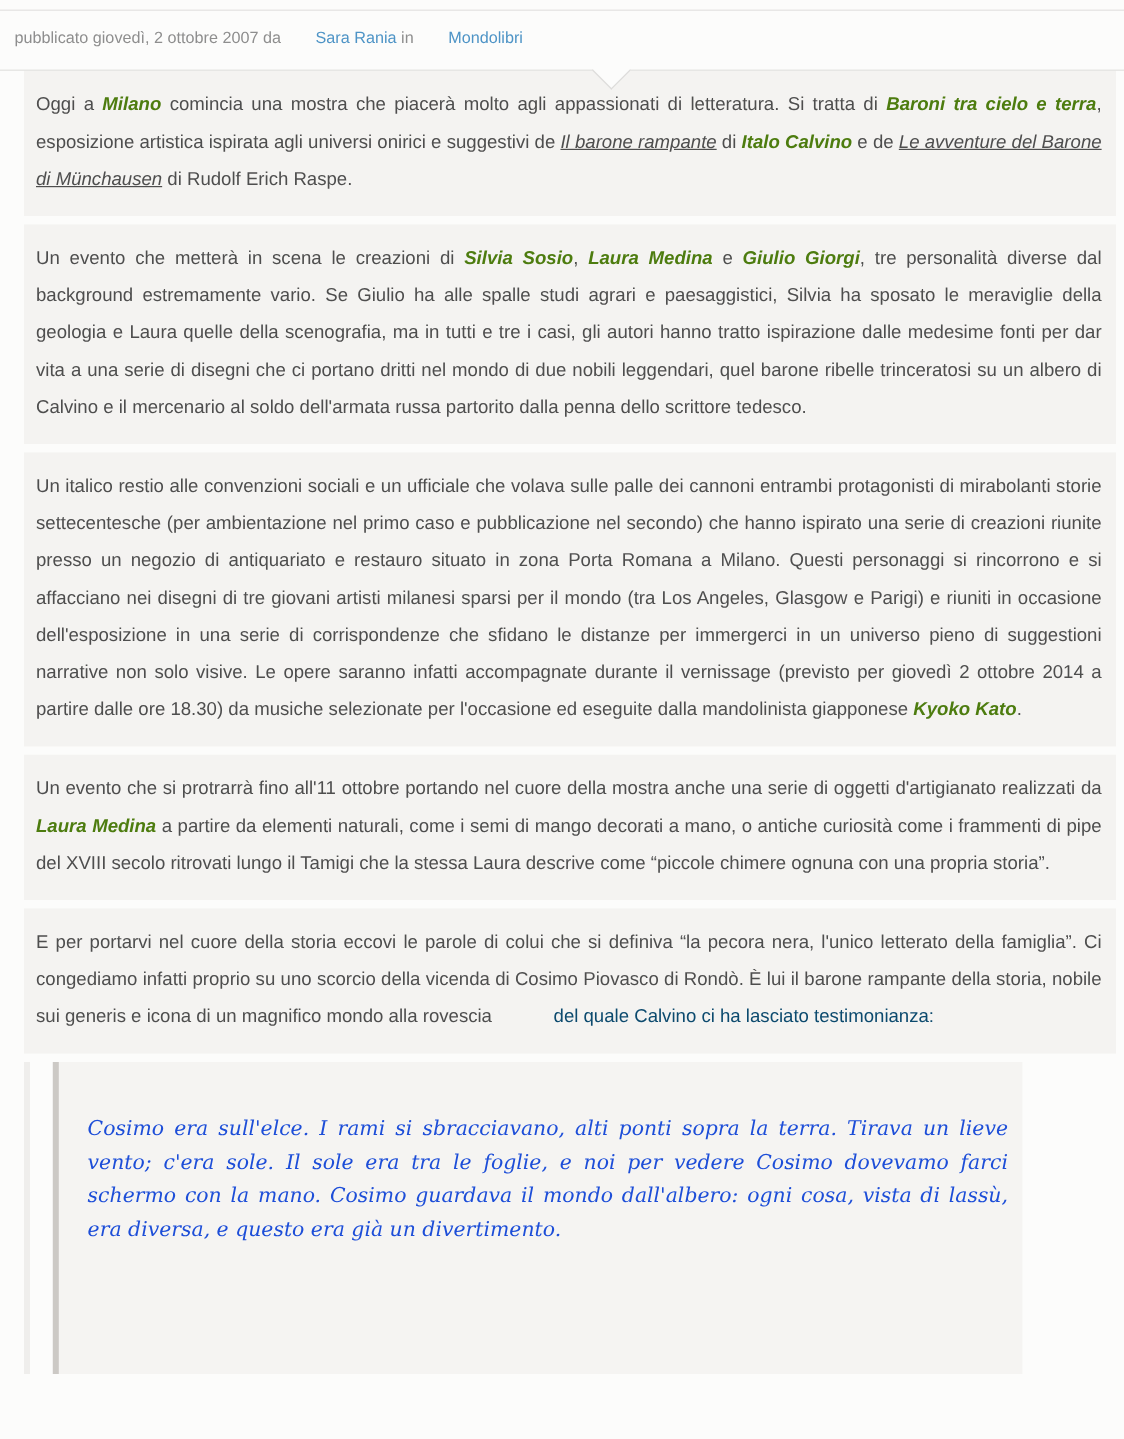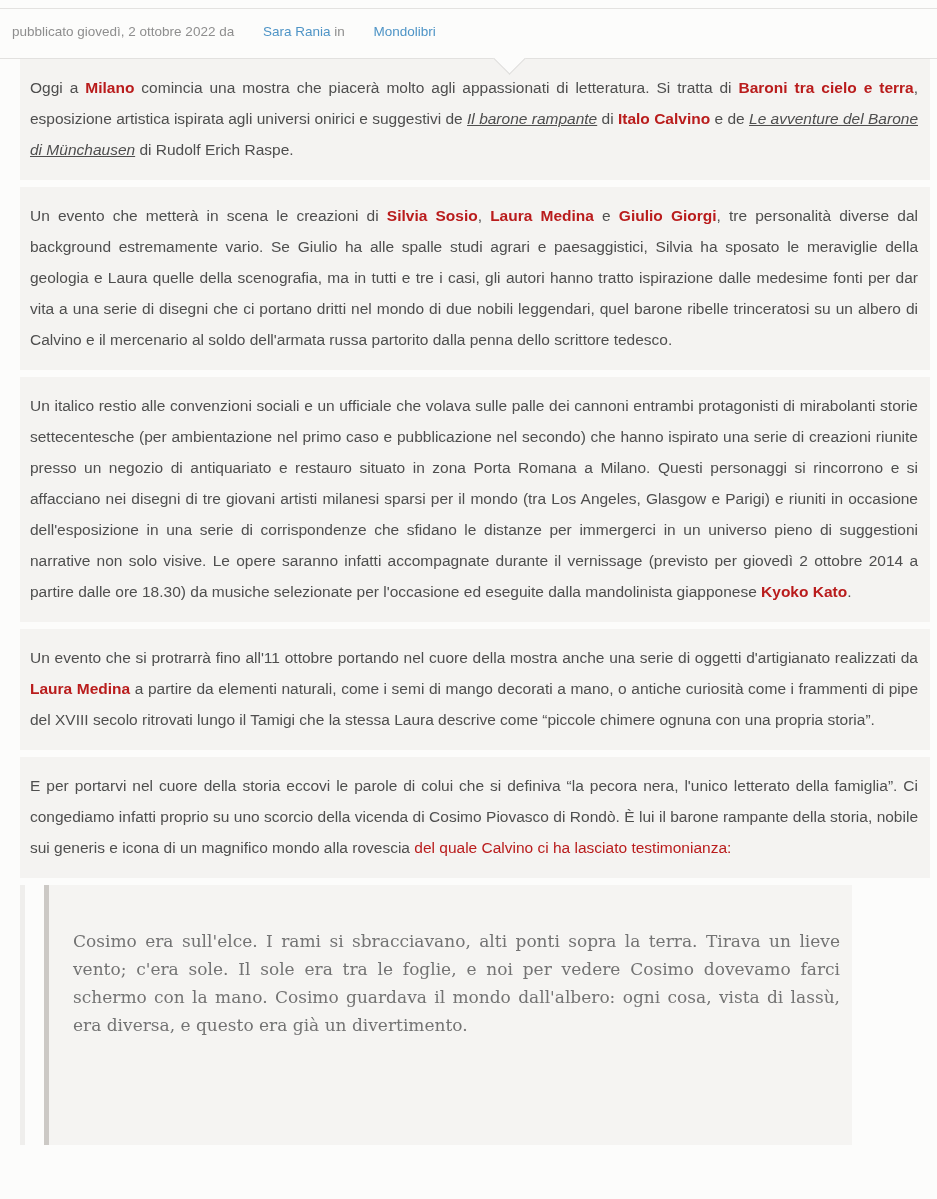--- a/index.html
+++ b/index.html
@@ -50,23 +50,23 @@
   .para {
     background:#f4f3f1;
     padding:13px 12px 15px 10px;
     margin-bottom:7px;
     font-size:15.5px;
     line-height:31px;
     color:#4e4e4e;
     text-align:justify;
   }
   .seg-normal { }
-  .seg-bold   { font-weight:bold; color:#b91c1c; }
+  .seg-bold   { font-weight:bold; color:#4d7c0f;font-style:italic; }
   .seg-italic { font-style:italic;text-decoration:underline; }
-  .seg-link   { color:#b91c1c; cursor:pointer; }
+  .seg-link   { color:#0c4a6e; cursor:pointer;margin-left:47px; }
   .quote-section {
     position:relative;
     margin:0 7px 0 20px;
     height:260px;
   }
   .edge-strip {
     position:absolute;
     left:0; top:0; bottom:0;
     width:5px;
     background:#efeeec;
@@ -74,33 +74,34 @@
   .quote-block {
     margin-left:24px;
     margin-right:78px;
     background:#f5f4f2;
     border-left:5px solid #ccc9c5;
     padding:42px 12px 70px 24px;
     height:100%;
   }
   .quote-text {
     font-family:"DejaVu Serif", serif;
+    font-style:italic;
     font-size:17px;
     line-height:28px;
-    color:#737373;
+    color:#1d4ed8;
     text-align:justify;
   }
 </style>
 </head>
 <body>
 
 <div class="top-rule"></div>
 
 <div class="byline">
-  <span>pubblicato giovedì, 2 ottobre 2022 da </span><a class="link-blue">Sara Rania</a><span> in </span><a class="link-blue">Mondolibri</a>
+  <span>pubblicato giovedì, 2 ottobre 2007 da </span><a class="link-blue">Sara Rania</a><span> in </span><a class="link-blue">Mondolibri</a>
 </div>
 
 <div class="divider">
   <div class="caret"></div>
 </div>
 
 <div class="article">
   <div>
       <div class="para"><span class="seg-normal">Oggi a </span><span class="seg-bold">Milano</span><span class="seg-normal"> comincia una mostra che piacerà molto agli appassionati di letteratura. Si tratta di </span><span class="seg-bold">Baroni tra cielo e terra</span><span class="seg-normal">, esposizione artistica ispirata agli universi onirici e suggestivi de </span><span class="seg-italic">Il barone rampante</span><span class="seg-normal"> di </span><span class="seg-bold">Italo Calvino</span><span class="seg-normal"> e de </span><span class="seg-italic">Le avventure del Barone di Münchausen</span><span class="seg-normal"> di Rudolf Erich Raspe.</span></div>
       <div class="para"><span class="seg-normal">Un evento che metterà in scena le creazioni di </span><span class="seg-bold">Silvia Sosio</span><span class="seg-normal">, </span><span class="seg-bold">Laura Medina</span><span class="seg-normal"> e </span><span class="seg-bold">Giulio Giorgi</span><span class="seg-normal">, tre personalità diverse dal background estremamente vario. Se Giulio ha alle spalle studi agrari e paesaggistici, Silvia ha sposato le meraviglie della geologia e Laura quelle della scenografia, ma in tutti e tre i casi, gli autori hanno tratto ispirazione dalle medesime fonti per dar vita a una serie di disegni che ci portano dritti nel mondo di due nobili leggendari, quel barone ribelle trinceratosi su un albero di Calvino e il mercenario al soldo dell'armata russa partorito dalla penna dello scrittore tedesco.</span></div>

